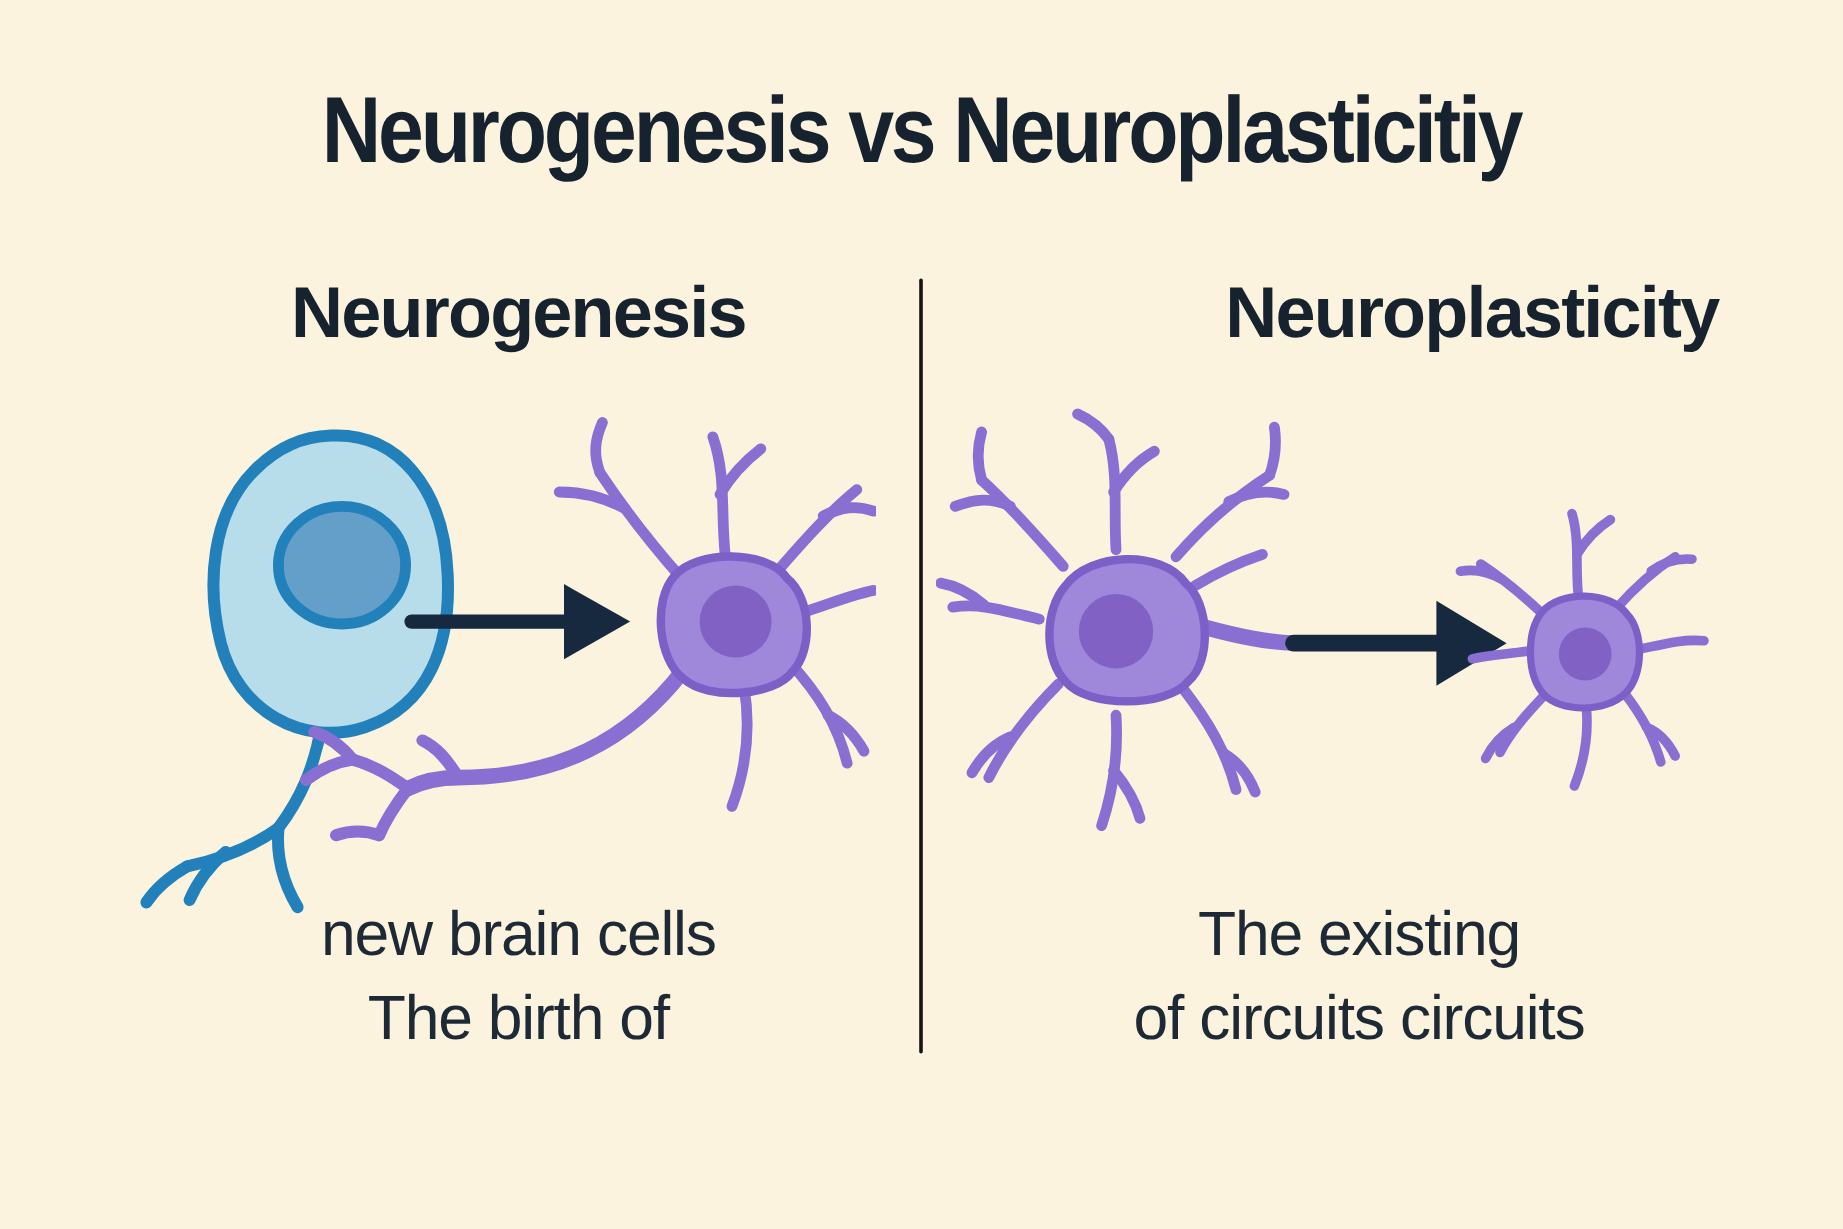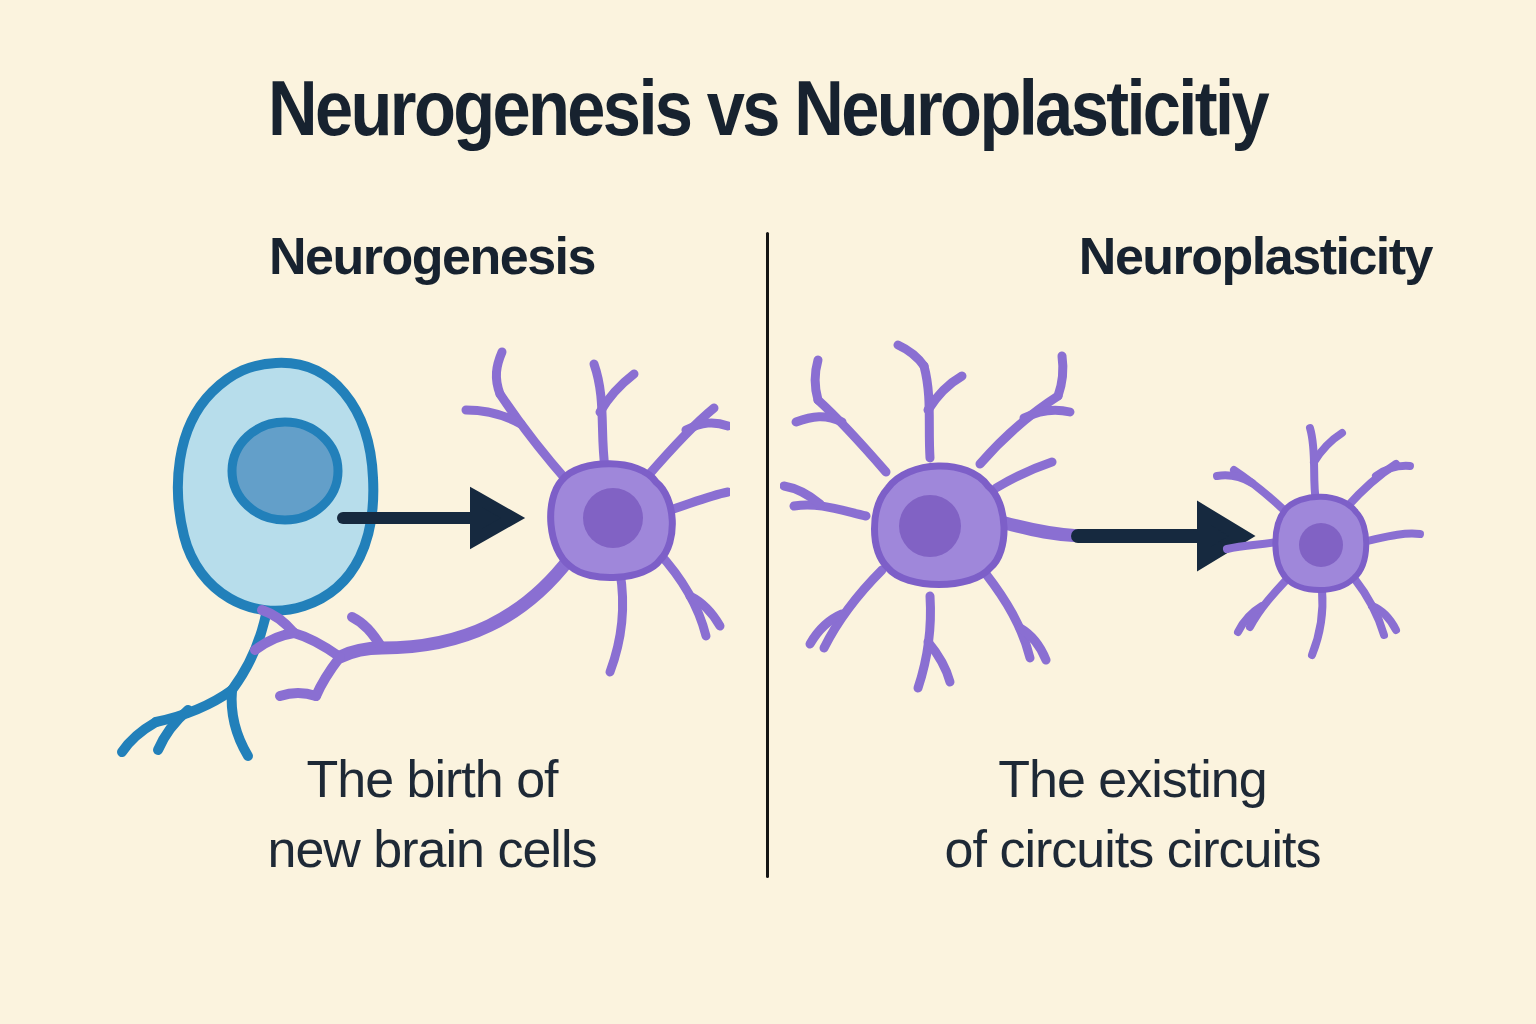--- a/index.html
+++ b/index.html
@@ -28,21 +28,21 @@
     transform: scaleX(0.88);
     transform-origin: center;
   }
 
   .col-heading {
     position: absolute;
     top: 226px;
     width: 640px;
     text-align: center;
     color: #17222f;
-    font-size: 52px;
+    font-size: 60px;
     font-weight: bold;
     letter-spacing: -1.5px;
   }
   .col-heading.left  { left: 112px; }
   .col-heading.right { left: 792px; text-align: right; }
 
   .divider {
     position: absolute;
     left: 766px; top: 232px;
     width: 3px; height: 646px;
@@ -178,22 +178,22 @@
         <path d="M510,236 C494,253 480,268 470,287"></path>
         <path d="M482,266 C472,272 464,280 458,292"></path>
         <path d="M497,202 C480,205 464,205 447,209"></path>
       </g>
       <path d="M505,170 C520,152 562,152 576,172 C590,186 590,224 574,238 C558,254 520,254 506,238 C492,222 492,186 505,170 Z" stroke-width="6" stroke="#7d5fc8" fill="#9f87da"></path>
       <circle cx="541" cy="205" r="22" fill="#8162c4"></circle>
     </g>
   </svg>
 
   <div class="caption left">
+    <div>new brain cells</div>
     <div>The birth of</div>
-    <div>new brain cells</div>
   </div>
 
   <div class="caption right">
     <div>The existing</div>
     <div>of circuits circuits</div>
   </div>
 
 </div>
 
 </body></html>

